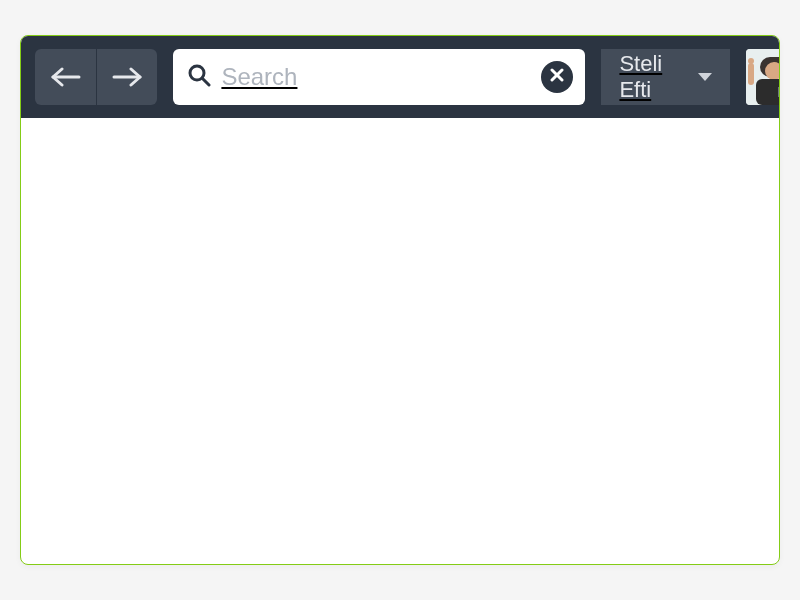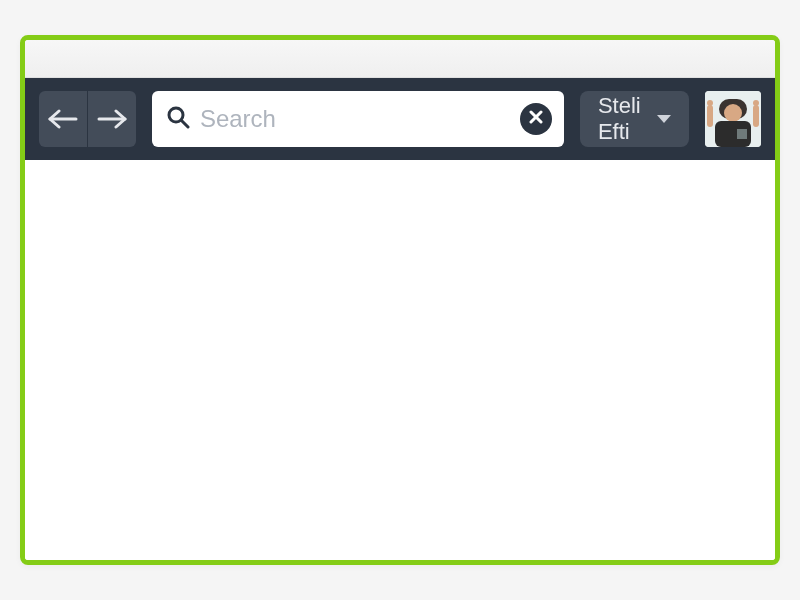--- a/index.html
+++ b/index.html
@@ -10,25 +10,26 @@
       display: flex;
       align-items: center;
       justify-content: center;
       font-family: -apple-system, BlinkMacSystemFont, "Segoe UI", Helvetica, Arial, sans-serif;
     }
     .window {
       width: 760px;
       height: 530px;
       background: #ffffff;
       border-radius: 8px;
-      border: 5px solid #84cc16;
+      border: 1px solid #84cc16;
       box-shadow: 0 2px 6px rgba(0,0,0,0.04);
       overflow: hidden;
       display: flex;
-      flex-direction: column;
+      flex-direction: row;
+      text-decoration: underline;
     }
     .titlebar {
       height: 38px;
       background: linear-gradient(#f7f7f7, #efefef);
       border-bottom: 1px solid #e0e0e0;
     }
     .toolbar {
       height: 82px;
       background: #2b3441;
       display: flex;
@@ -82,21 +83,21 @@
       background: #2b3441;
       display: flex;
       align-items: center;
       justify-content: center;
       cursor: pointer;
       flex-shrink: 0;
     }
     .user-dropdown {
       height: 56px;
       background: #434c59;
-      border-radius: 8px;
+      border-radius: 0;
       display: flex;
       align-items: center;
       padding: 0 18px;
       gap: 14px;
       cursor: pointer;
     }
     .user-name {
       color: #e6e8ec;
       font-size: 22px;
       font-weight: 500;

